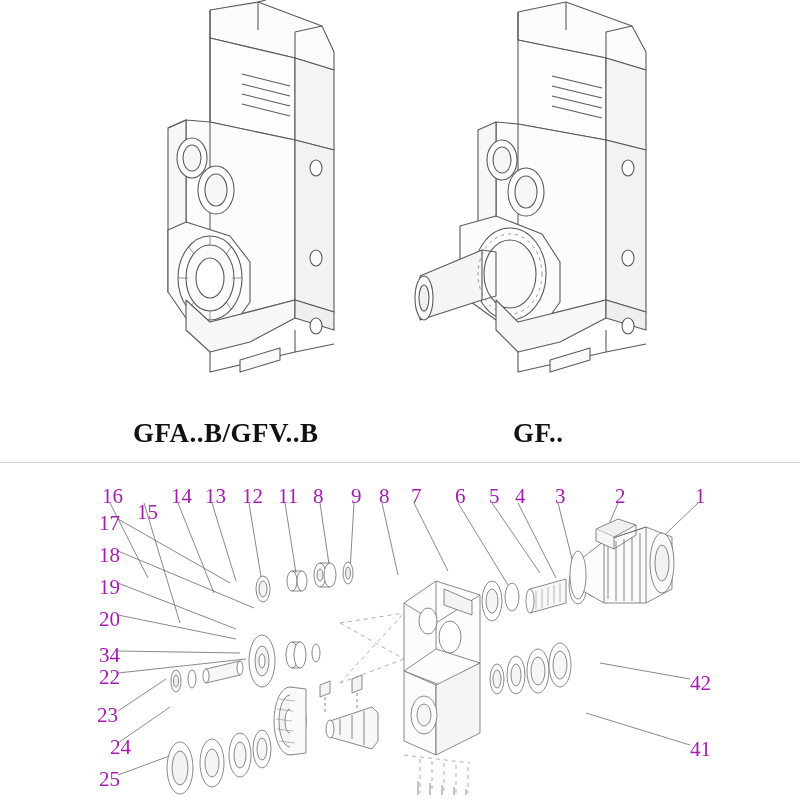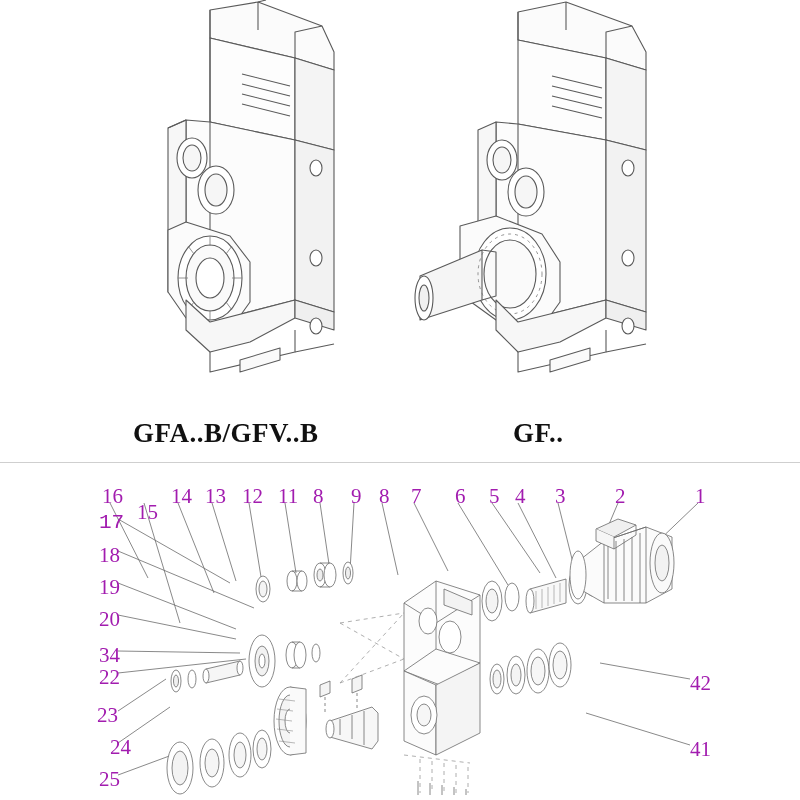--- a/index.html
+++ b/index.html
@@ -363,21 +363,21 @@
     <div class="num" style="left:351px; top:21px;">9</div>
     <div class="num" style="left:379px; top:21px;">8</div>
     <div class="num" style="left:411px; top:21px;">7</div>
     <div class="num" style="left:455px; top:21px;">6</div>
     <div class="num" style="left:489px; top:21px;">5</div>
     <div class="num" style="left:515px; top:21px;">4</div>
     <div class="num" style="left:555px; top:21px;">3</div>
     <div class="num" style="left:615px; top:21px;">2</div>
     <div class="num" style="left:695px; top:21px;">1</div>
 
-    <div class="num" style="left:99px; top:48px;font-family:Liberation Mono, monospace;">17</div>
+    <div class="num" style="left:99px; top:48px;">17</div>
     <div class="num" style="left:99px; top:80px;">18</div>
     <div class="num" style="left:99px; top:112px;">19</div>
     <div class="num" style="left:99px; top:144px;font-family:Liberation Serif, serif;">20</div>
     <div class="num" style="left:99px; top:180px;">34</div>
     <div class="num" style="left:99px; top:202px;">22</div>
     <div class="num" style="left:97px; top:240px;">23</div>
     <div class="num" style="left:110px; top:272px;">24</div>
     <div class="num" style="left:99px; top:304px;">25</div>
 
     <div class="num" style="left:690px; top:208px;">42</div>

